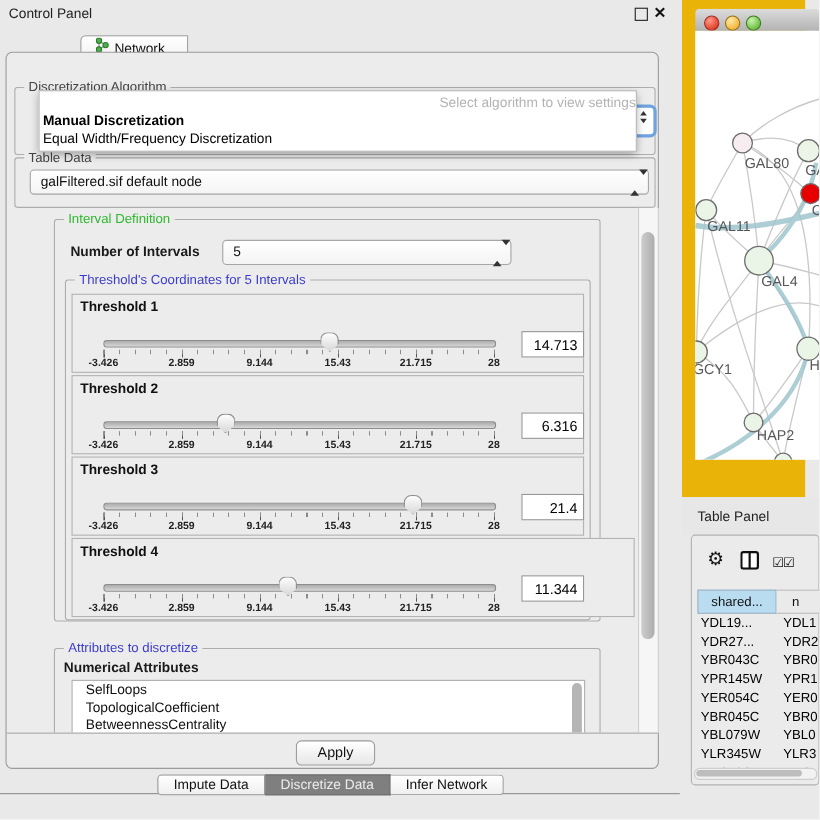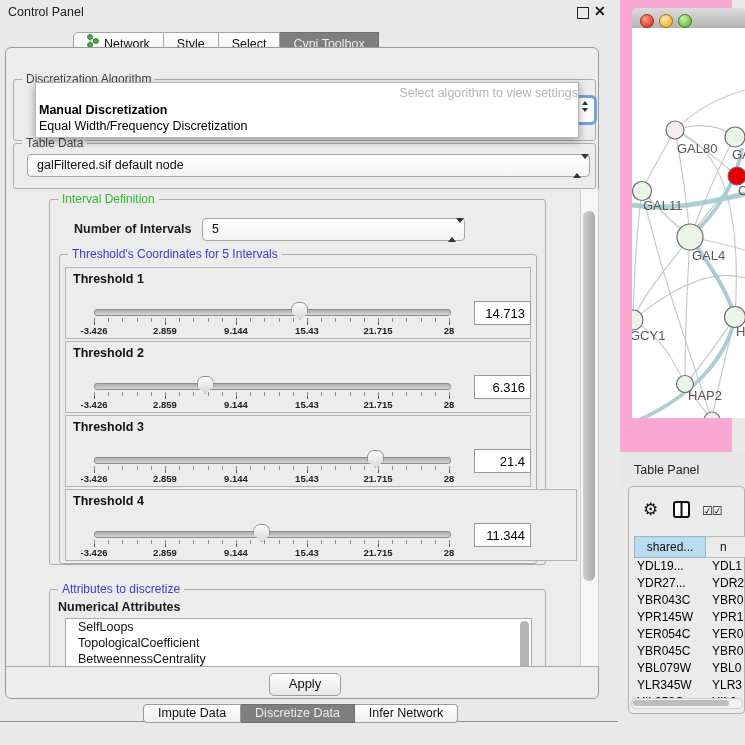--- a/index.html
+++ b/index.html
@@ -8,21 +8,21 @@
         font-family:"Liberation Sans",sans-serif;color:#1a1a1a;}
   .abs{position:absolute;}
 
   
   .cp-titlebar{left:0;top:0;width:618px;height:25px;background:#e9e9e9;}
   .cp-title{left:8px;top:5px;font-size:12.5px;color:#222;}
   .float-btn{left:577px;top:7px;width:10px;height:10px;border:1.5px solid #222;background:transparent;}
   .close-btn{left:594px;top:3px;font-size:14px;font-weight:bold;color:#111;}
 
   
-  .tabrow{left:73px;top:32px;height:25px;display:flex;}
+  .tabrow{left:73px;top:32px;height:25px;display:flex;flex-direction:column;}
   .tab{height:23px;line-height:23px;padding:0 13px;font-size:12.5px;background:linear-gradient(#ffffff,#f0f0f0);
        border:1px solid #a4a4a4;border-left:none;color:#111;display:flex;align-items:center;gap:5px;}
   .tab.first{border-left:1px solid #a4a4a4;border-radius:5px 0 0 5px;}
   .tab.last{border-radius:0 5px 5px 0;}
   .tab.sel{background:#7f7f7f;color:#ececec;border-color:#6f6f6f;}
 
   
   .cp-main{left:5px;top:47px;width:592px;height:650px;background:#ececec;
            border:1px solid #9b9b9b;border-radius:6px;}
   .group{position:absolute;border:1px solid #adadad;border-radius:3px;}
@@ -86,21 +86,21 @@
   
   .bline{left:0;top:721px;width:618px;height:1px;background:#8e8e8e;}
   .btabs{left:143px;top:704px;height:19px;display:flex;}
   .btab{height:17px;line-height:17px;padding:0 14px;font-size:12.5px;background:linear-gradient(#ffffff,#efefef);
         border:1px solid #9a9a9a;border-left:none;color:#111;}
   .btab.first{border-left:1px solid #9a9a9a;border-radius:4px 0 0 4px;}
   .btab.last{border-radius:0 4px 4px 0;}
   .btab.sel{background:#7f7f7f;color:#ececec;border-color:#6f6f6f;}
 
   
-  .net{left:620px;top:0;width:112px;height:452px;background:#f9a8d4;}
+  .net{left:620px;top:0;width:112px;height:452px;background:#eab308;}
   .net-titlebar{left:12px;top:8px;width:113px;height:20px;border-radius:4px 4px 0 0;
                 background:linear-gradient(#dcdcdc,#b3b3b3);border-bottom:1px solid #8a8a8a;}
   .light{position:absolute;top:6px;width:12px;height:12px;border-radius:50%;}
   .light.red{left:8px;background:radial-gradient(circle at 35% 30%,#ff9a8a,#d81e06);border:1px solid #9e2b1e;}
   .light.yellow{left:27px;background:radial-gradient(circle at 35% 30%,#ffe9a8,#eda212);border:1px solid #9a7014;}
   .light.green{left:46px;background:radial-gradient(circle at 35% 30%,#c9f3b0,#47ad17);border:1px solid #3e7a1c;}
   .net-canvas{left:12px;top:28px;width:113px;height:390px;background:#fff;overflow:hidden;}
 
   
   .tp-titlebar{left:620px;top:452px;width:125px;height:34px;background:#e7e7e7;}
@@ -176,21 +176,21 @@
         <span class="val">galFiltered.sif default node</span>
         <span class="spin"><span class="up"></span><span class="dn"></span></span>
       </div>
     </div>
 
     <div class="abs viewport">
 
       <div class="group" style="left:43px;top:10px;width:495px;height:364px;">
         <div class="gtitle green">Interval Definition</div>
 
-        <div class="abs" style="left:24px;top:22px;font-size:12.5px;font-weight:bold;">Number of Intervals</div>
+        <div class="abs" style="left:14px;top:22px;font-size:12.5px;font-weight:bold;">Number of Intervals</div>
         <div class="combo" style="left:152px;top:18px;width:261px;height:21px;">
           <span class="val">5</span>
           <span class="spin"><span class="up"></span><span class="dn"></span></span>
         </div>
 
         <div class="group" style="left:9px;top:54px;width:476px;height:308px;">
           <div class="gtitle blue">Threshold's Coordinates for 5 Intervals</div>
 
           <div class="thr" style="top:12px;">
             <div class="thr-label">Threshold 1</div>

